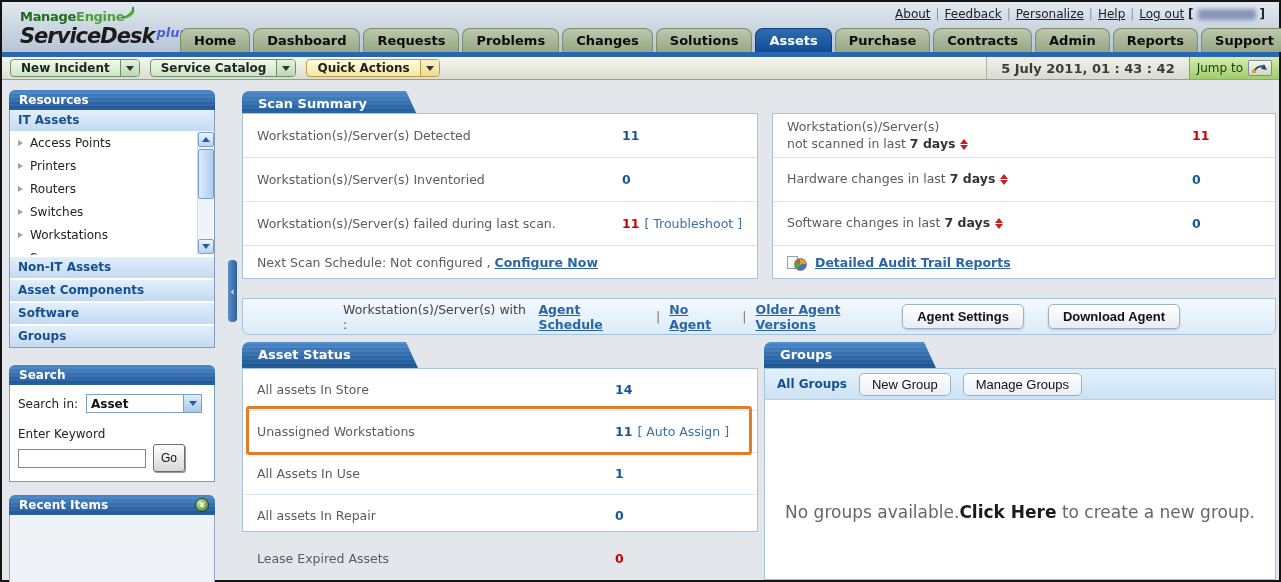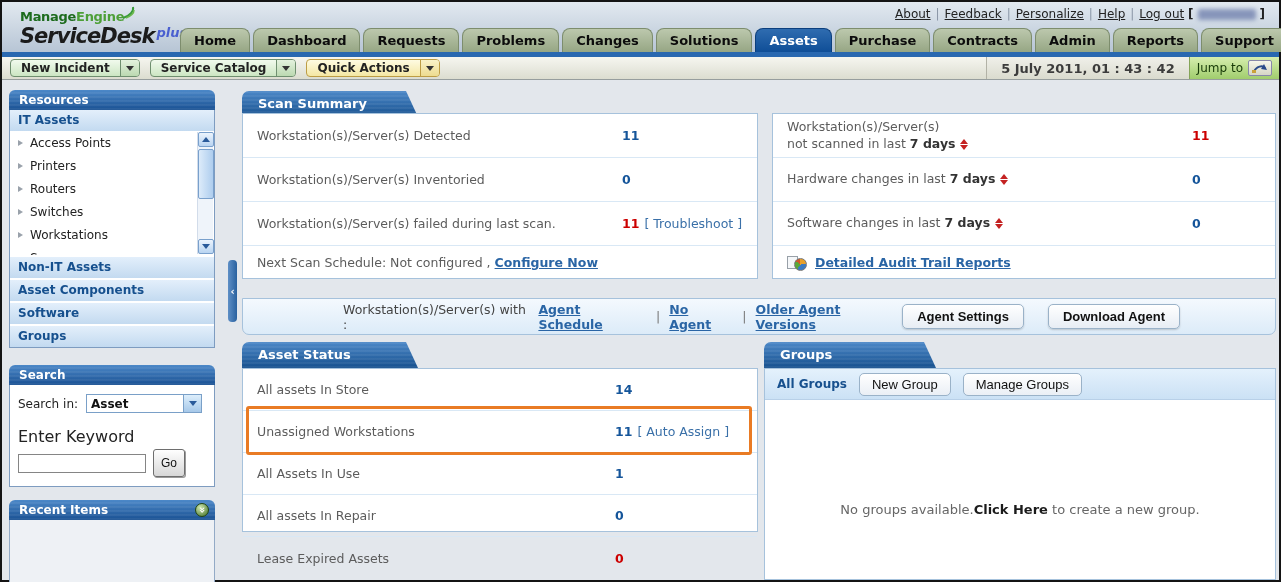--- a/index.html
+++ b/index.html
@@ -77,21 +77,21 @@
   .vs-thumb { position:absolute; left:0; top:17px; width:16px; height:50px; background:linear-gradient(90deg,#dcebfa,#aecdee);
               border:1px solid #79a0cc; border-radius:2px; cursor:grab; }
 
   .search-panel { margin-top:17px; }
   .search-body { border:1px solid #7e9cc0; border-top:none; background:#fff; padding-bottom:9px; }
   .sb-row1 { display:flex; align-items:center; gap:8px; padding:9px 8px 2px; font-size:12px; color:#222; }
   .select { width:116px; height:19px; border:1px solid #7aa0c8; display:flex; background:#fff; cursor:pointer; }
   .select .val { flex:1; font-size:12px; padding:2px 4px; color:#111; }
   .select .sarr { width:18px; background:linear-gradient(#ddeefb,#a6c8e9); border-left:1px solid #7aa0c8;
                   display:flex; align-items:center; justify-content:center; }
-  .kw-label { font-size:16px; color:#222; padding:12px 8px 3px; }
+  .kw-label { font-size:12px; color:#222; padding:12px 8px 3px; }
   .kw-row { display:flex; align-items:center; gap:7px; padding:0 8px; }
   .kw-input { width:128px; height:19px; border:1px solid #858585; background:#fff; font-size:12px; padding:0 3px; }
   .go-btn { height:28px; padding:0 7px; font-size:12px; color:#111; background:linear-gradient(#fefefe,#d7d7d7);
             border:1px solid #6e6e6e; border-radius:3px; box-shadow:1px 1px 0 #9a9a9a; cursor:pointer; }
 
   .recent-panel { margin-top:13px; }
   .recent-body { height:85px; background:#eef1f5; border:1px solid #93aac6; border-top:none; }
   .chev-circle { position:absolute; right:6px; top:3px; width:14px; height:14px; border-radius:50%;
                  background:radial-gradient(circle at 35% 30%, #cfe8b0, #3f6e24); border:1px solid #24460f;
                  color:#fff; display:flex; align-items:center; justify-content:center; cursor:pointer; }
@@ -146,21 +146,21 @@
   .hl-box { position:absolute; left:3px; right:5px; top:37px; height:49px; border:3px solid #e97b24; border-radius:3px;
             pointer-events:none; }
 
   .gr-tab { left:522px; top:255px; width:172px; }
   .gr-box { left:522px; top:281px; width:512px; height:212px; }
   .gr-topbar { height:31px; background:linear-gradient(#e4f1fc,#cbe1f5); border-bottom:1px solid #b8d0e8;
                display:flex; align-items:center; gap:12px; padding:0 12px; }
   .all-groups { font-weight:bold; color:#17508e; font-size:12px; }
   .gr-btn { background:linear-gradient(#ffffff,#eaeff5); border:1px solid #9ab2c8; border-radius:5px;
             padding:3px 12px; font-size:13px; color:#111; cursor:pointer; }
-  .gr-empty { text-align:center; margin-top:102px; font-size:13px; color:#666; }
+  .gr-empty { text-align:center; margin-top:102px; font-size:17px; color:#666; }
   .gr-empty .bold-dark { color:#1b1b1b; font-weight:bold; cursor:pointer; }
 </style>
 </head>
 <body>
 
 <div class="window">
 
   <div class="header">
     <div class="logo">
       <span class="logo-top"><span>Manage</span><span class="lt2">Engine</span><span class="swoosh"><svg width="14" height="13">

